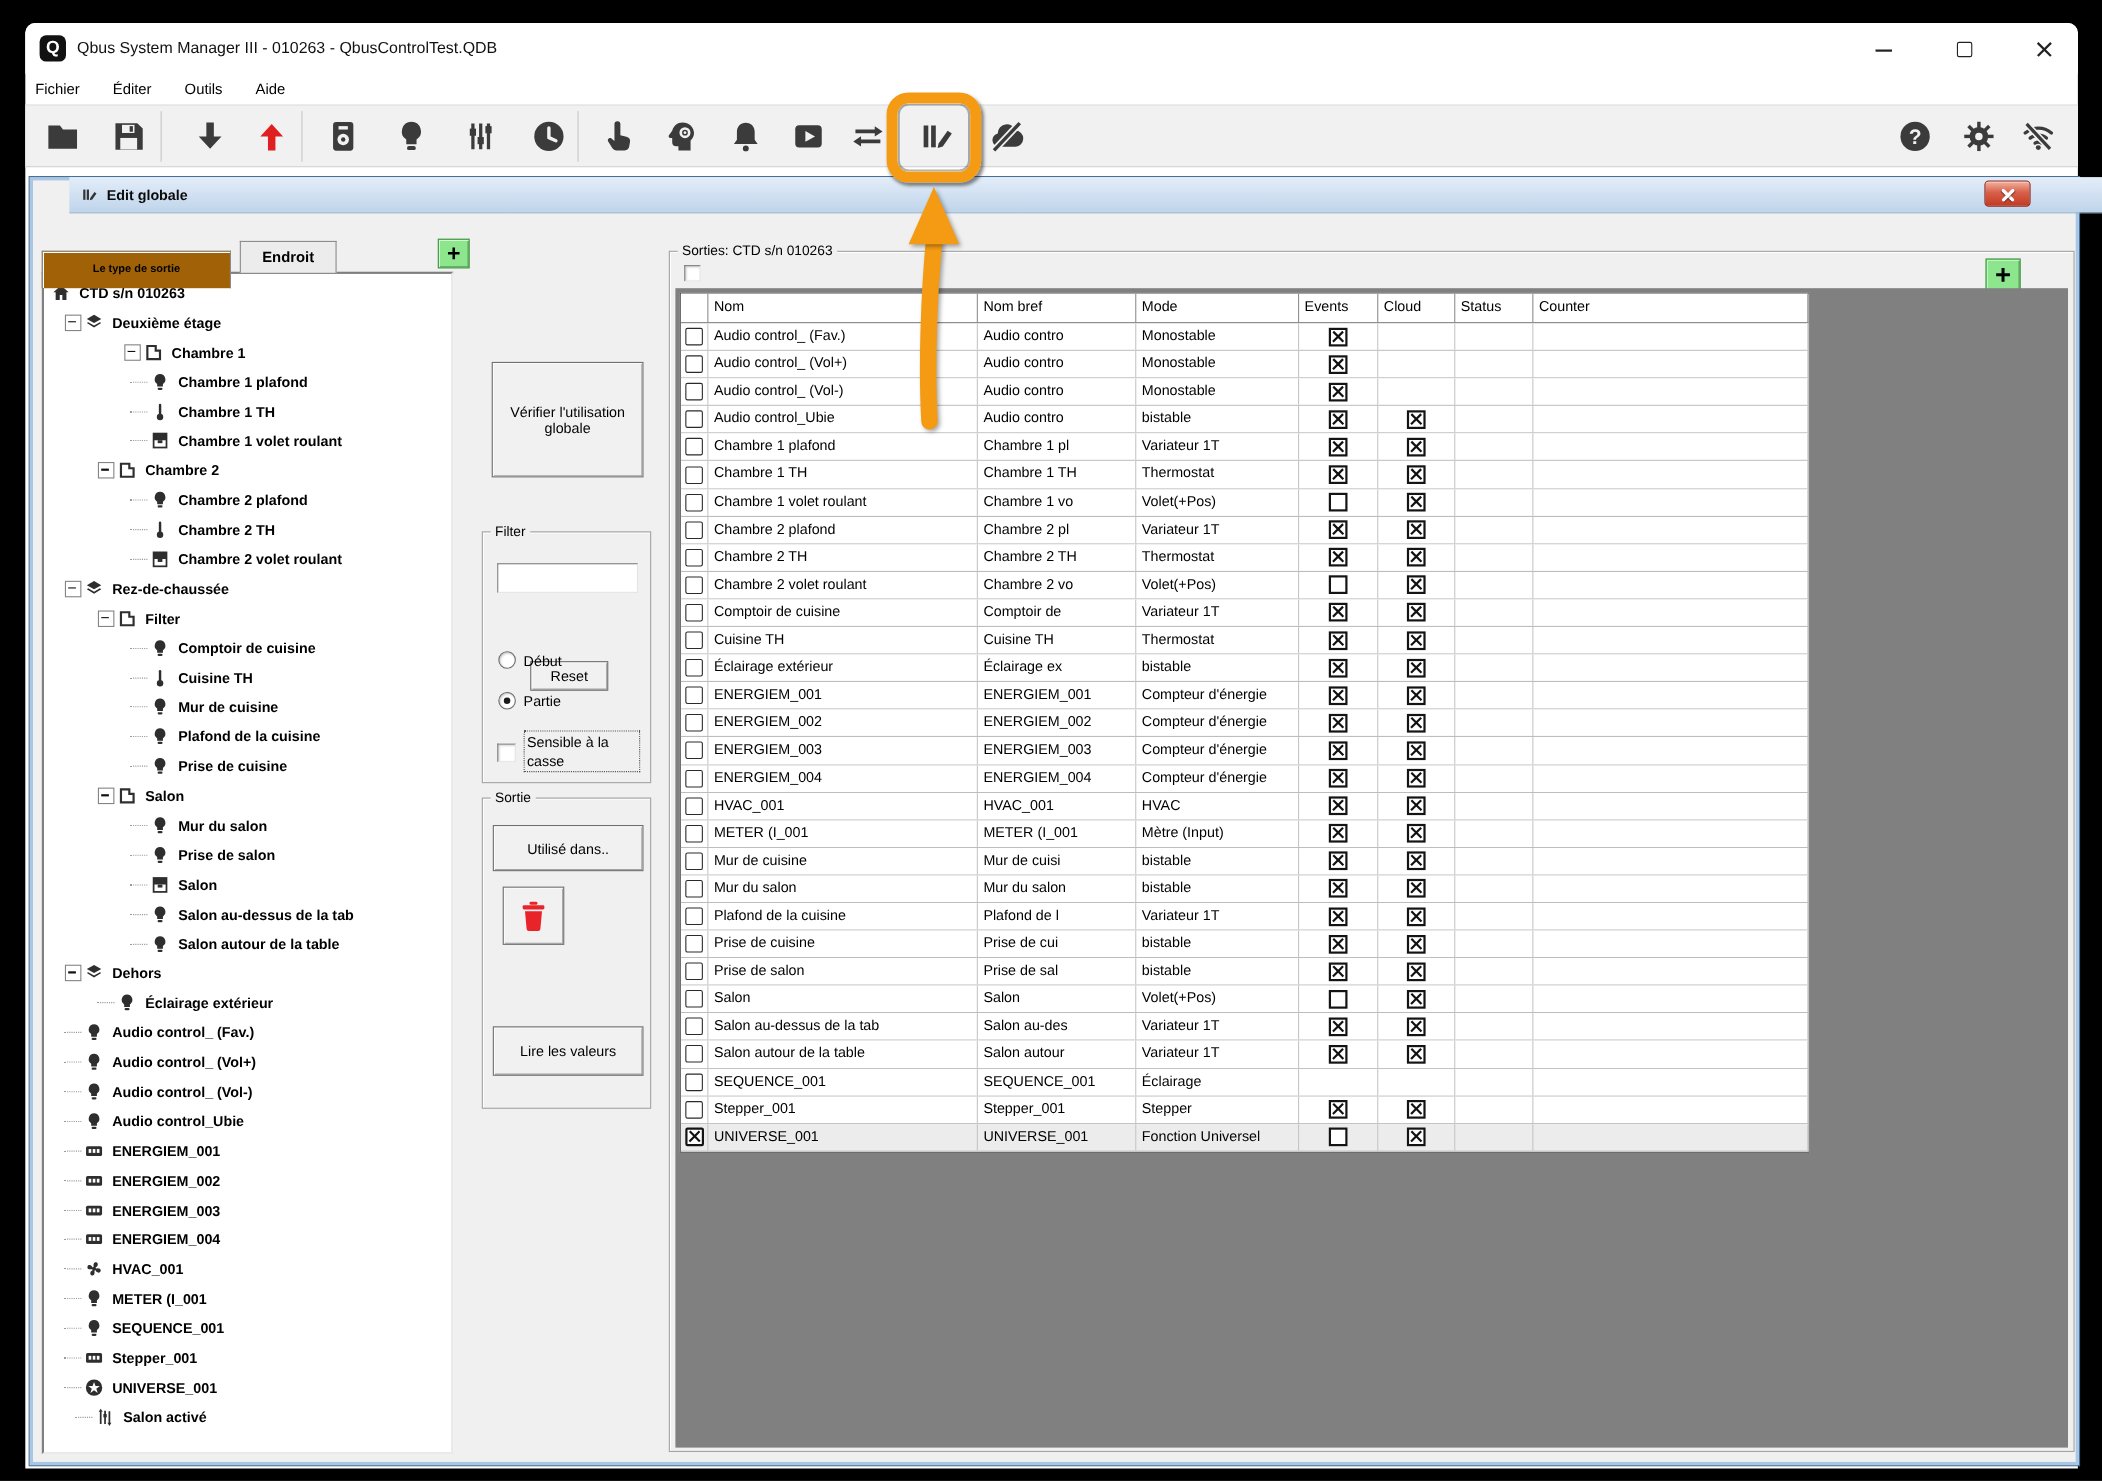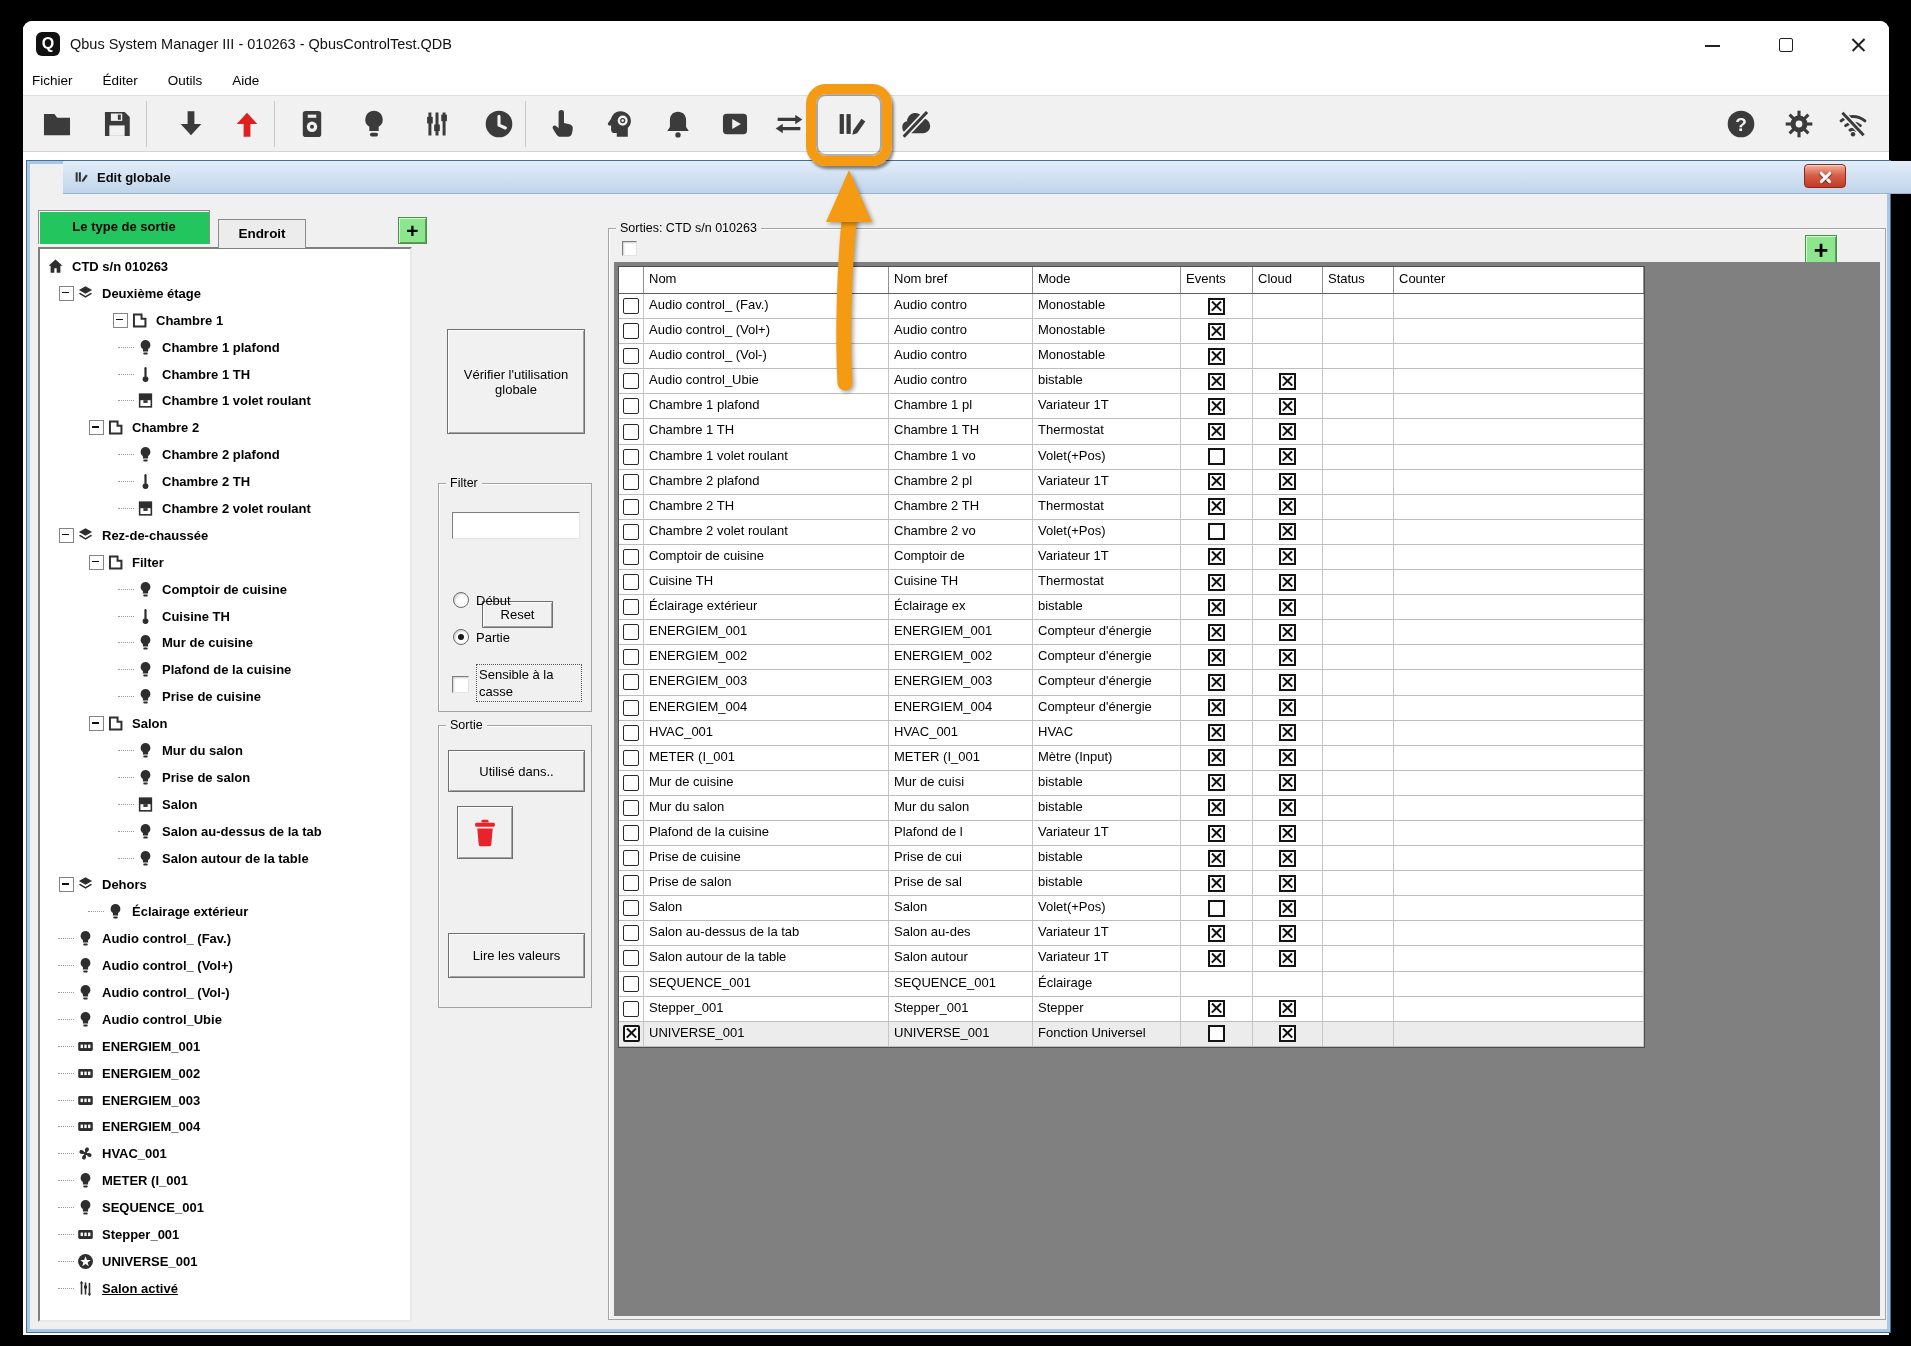--- a/index.html
+++ b/index.html
@@ -27,21 +27,21 @@
   
   #dlg{left:27px;top:161px;width:1863px;height:1171px;background:#f0f0f0;border:3px solid #a9c7e4;outline:1px solid #486f96;}
   #dlg-titlebar{left:27px;top:161px;width:1863px;height:33px;background:linear-gradient(#e3edf9,#bfd4ea);border-bottom:1px solid #9ab4cf;display:flex;align-items:center;padding-left:10px;box-sizing:border-box;margin-left:36px;}
   #dlg-titlebar svg{width:16px;height:16px;color:#333;}
   #dlg-title{margin-left:8px;font-size:13px;font-weight:bold;color:#0a0a0a;}
   #dlg-close{left:1804px;top:164px;width:42px;height:24px;border-radius:4px;background:linear-gradient(#f3b3a0,#d8604a 45%,#c23a23);border:1px solid #8e2716;box-shadow:inset 0 1px 0 rgba(255,255,255,.5);cursor:pointer;}
   #dlg-close::before,#dlg-close::after{content:"";position:absolute;left:13px;top:10.5px;width:15px;height:2.6px;background:#fff;border-radius:2px;box-shadow:0 1px 1px rgba(0,0,0,.4);}
   #dlg-close::before{transform:rotate(45deg);} #dlg-close::after{transform:rotate(-45deg);}
   
   .tab{border:1px solid #8c8c8c;border-bottom:none;background:#f1f1f1;font-weight:bold;color:#000;text-align:center;cursor:pointer;}
-  #tab-active{left:38px;top:210px;width:172px;height:34px;font-size:13px;line-height:32px;background:#22c55e;z-index:3;box-shadow:inset 1px 1px 0 #fff;}
+  #tab-active{left:38px;top:228px;width:172px;height:34px;font-size:10px;line-height:32px;background:#a16207;z-index:3;box-shadow:inset 1px 1px 0 #fff;}
   #tab-endroit{left:218px;top:219px;width:88px;height:29px;font-size:13.5px;line-height:28px;background:#ececec;z-index:2;}
   .plusbtn{background:#8de68d;border:1px solid #4e8f4e;box-shadow:inset 1px 1px 0 #ccffcc, inset -1px -1px 0 #57a057;color:#000;font-weight:bold;text-align:center;cursor:pointer;}
   #tree-add{left:398px;top:217px;width:29px;height:27px;font-size:21px;line-height:25px;}
   #treebox{left:38px;top:247px;width:374px;height:1075px;background:#fff;border:2px solid;border-color:#7f7f7f #e9e9e9 #e9e9e9 #7f7f7f;overflow:hidden;z-index:1;}
   #tree{padding-top:4px;}
   .trow{height:26.9px;display:flex;align-items:center;font-size:13px;font-weight:bold;color:#000;cursor:pointer;white-space:nowrap;}
   .slot{width:20px;display:flex;align-items:center;justify-content:center;flex:none;}
   .expander{width:13px;height:13px;border:1px solid #848484;background:#fff;position:relative;flex:none;cursor:pointer;}
   .expander::before{content:"";position:absolute;left:2px;top:5px;width:7px;height:1.6px;background:#111;}
   .dots{width:16px;border-top:1.5px dotted #9a9a9a;flex:none;}
@@ -716,21 +716,21 @@
           <span class="dots"></span>
         </span>
         <span class="ticon">
           <svg viewBox="0 0 24 24" fill="currentColor" width="19" height="19">
             <circle cx="12" cy="12" r="9.4"></circle>
             <path fill="#fff" d="M12 5.4l1.7 4.8h4.9l-4 3 1.6 4.9L12 15.1l-4.2 3 1.6-4.9-4-3h4.9z"></path>
           </svg>
         </span>
         <span>UNIVERSE_001</span>
       </div>
-      <div class="trow" style="padding-left: 16px; text-decoration: underline;">
+      <div class="trow" style="padding-left: 26px;">
         <span class="slot">
           <span class="dots"></span>
         </span>
         <span class="ticon">
           <svg viewBox="0 0 24 24" fill="currentColor" width="19" height="19">
             <g stroke="currentColor" stroke-width="2" fill="none">
               <path d="M7 5v14.5M12 4.5v15M17 5v14.5"></path>
             </g>
             <path d="M7 2.2l2.3 3.5H4.7z"></path>
             <path d="M17 21.8l2.3-3.5h-4.6z"></path>

